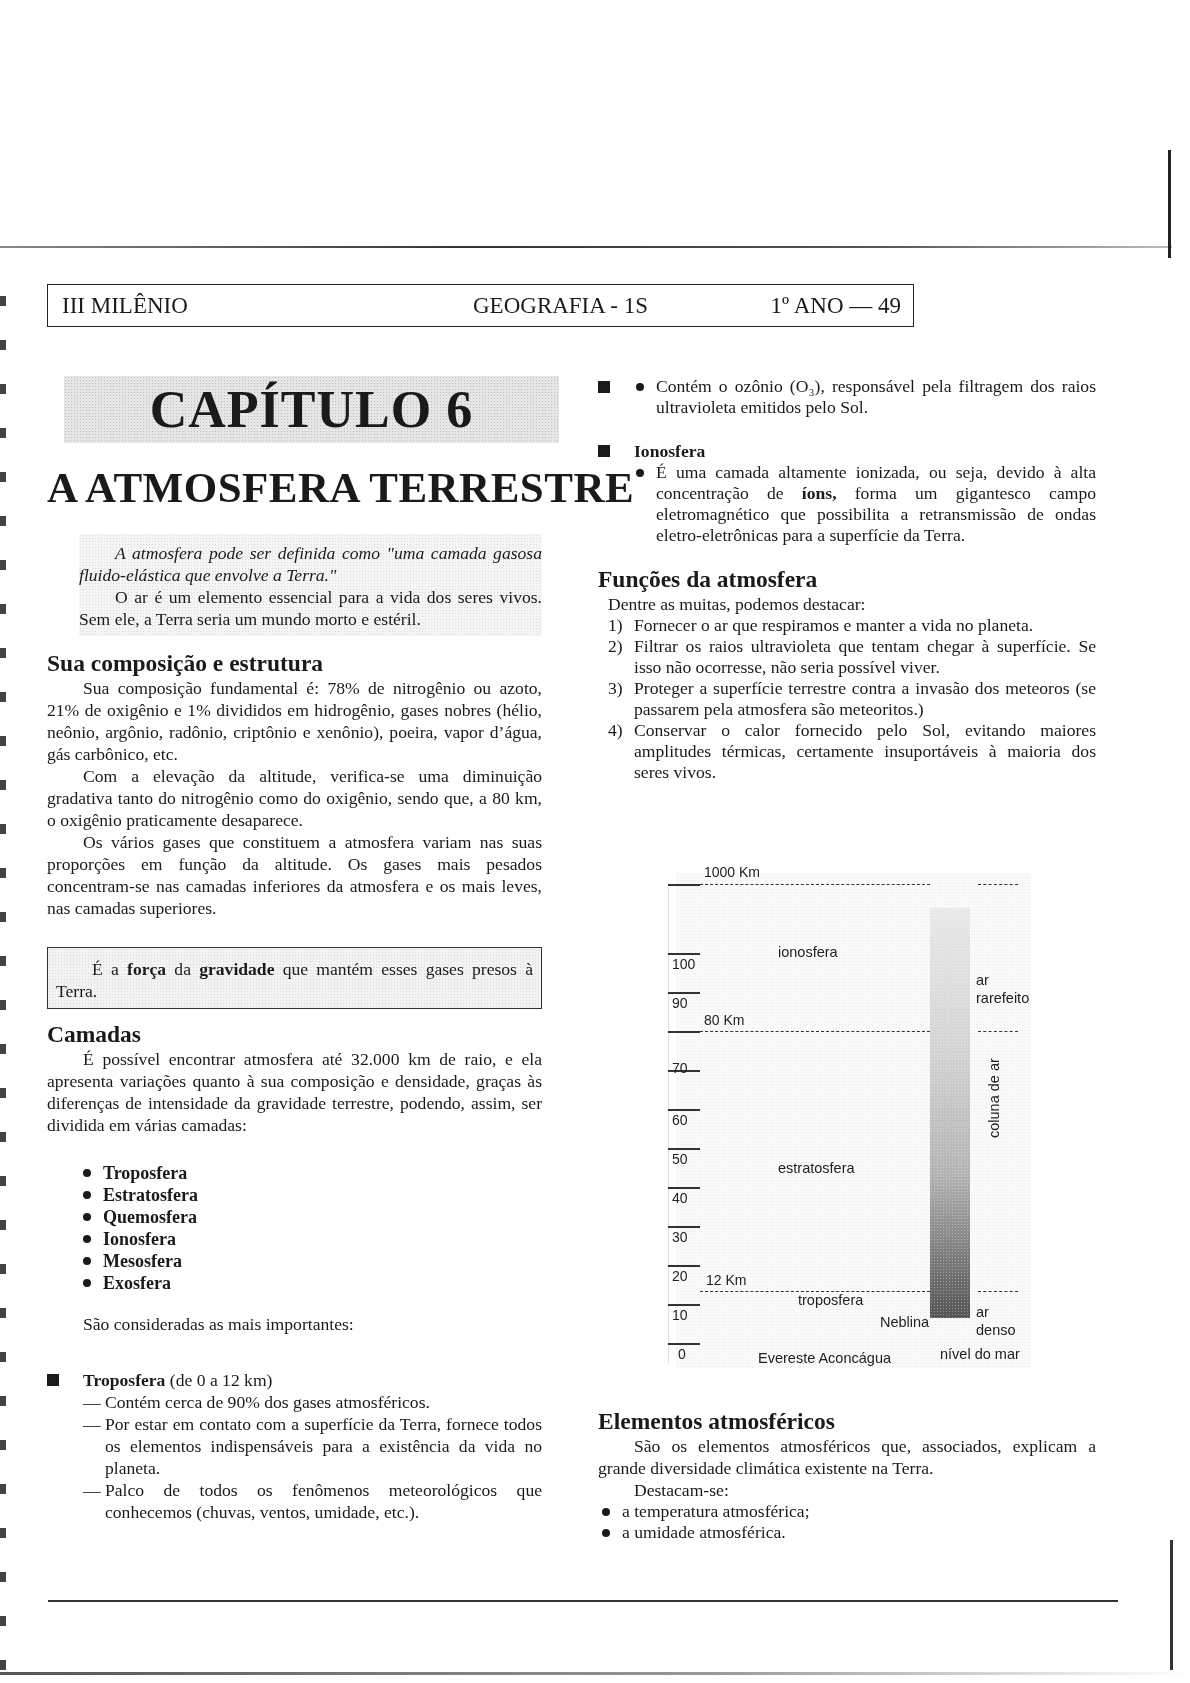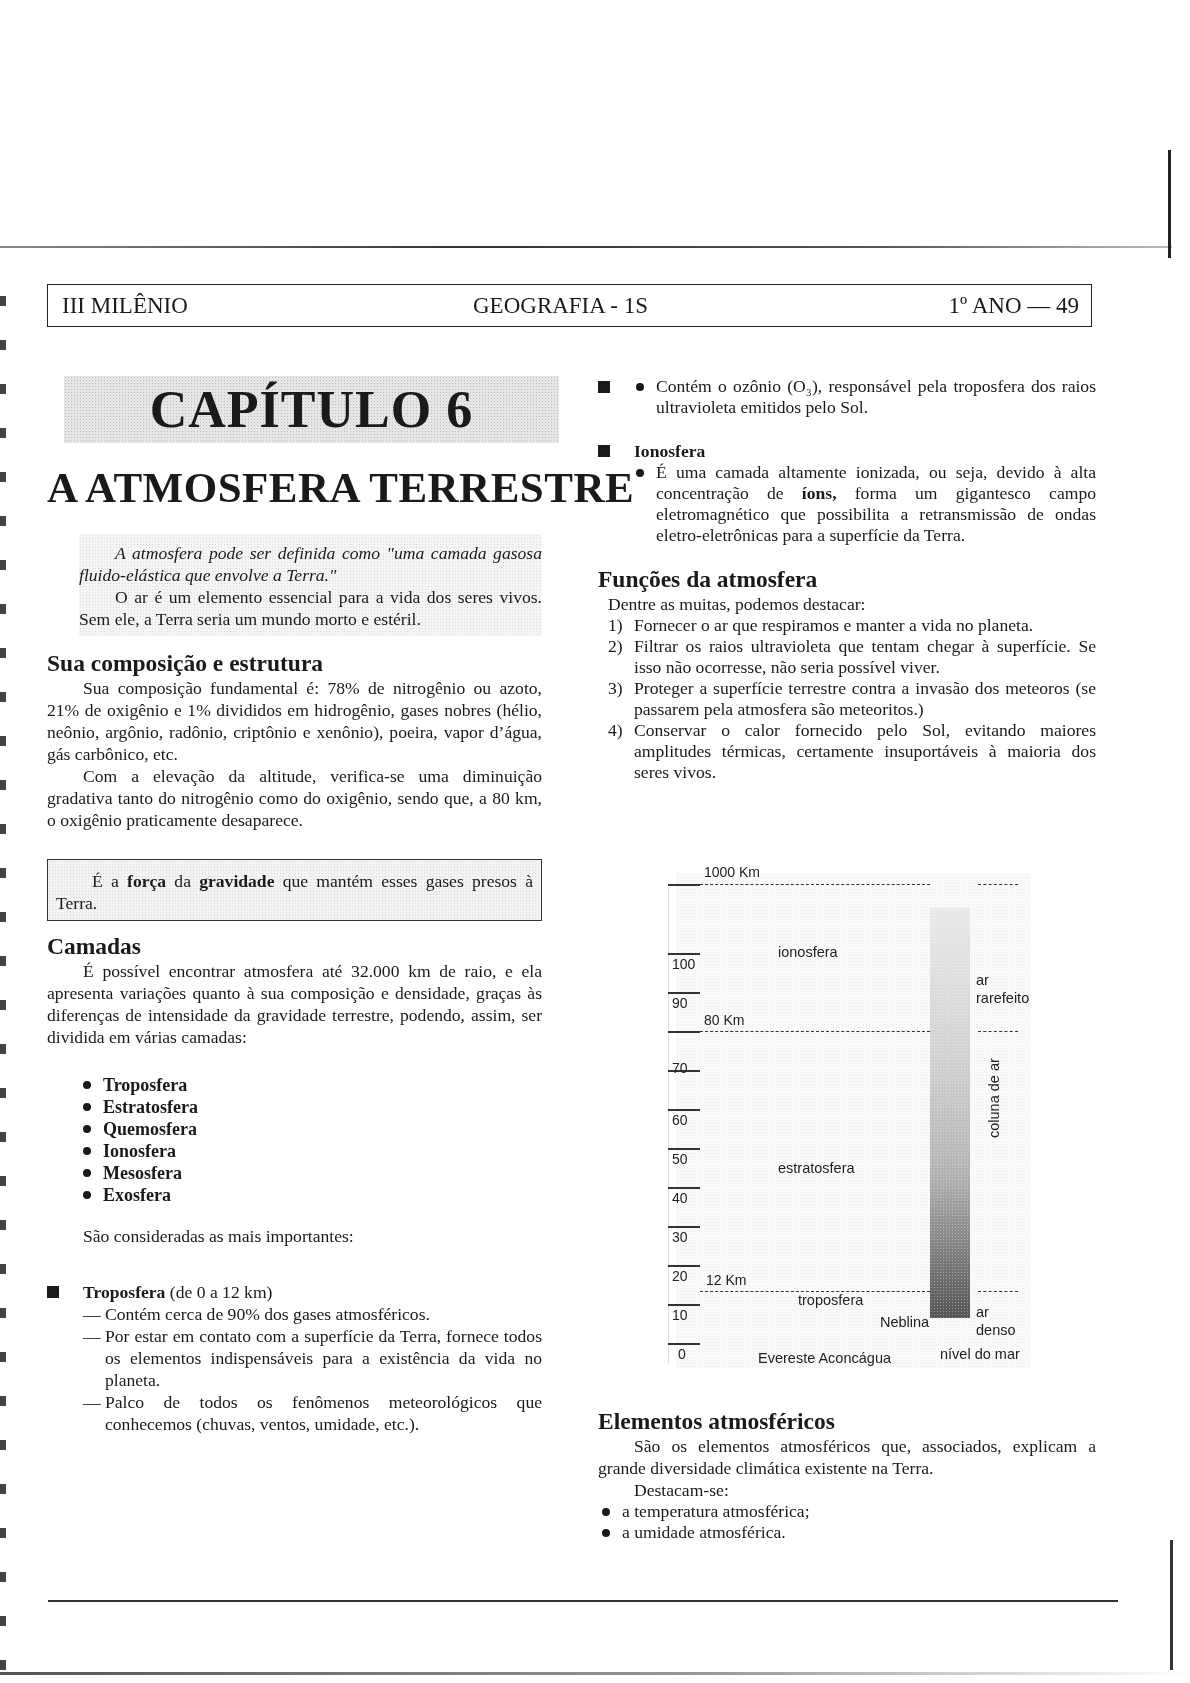--- a/index.html
+++ b/index.html
@@ -7,21 +7,21 @@
   body { position: relative; font-family: "Liberation Serif", "DejaVu Serif", serif; color: #1a1a1a; }
 
   .scan-top-line { position: absolute; left: 0; top: 246px; width: 1172px; height: 2px; background: linear-gradient(90deg, #888 0%, #333 40%, #555 75%, #bbb 100%); }
   .scan-right-mark { position: absolute; left: 1168px; top: 150px; width: 3px; height: 108px; background: #222; }
   .scan-left-edge { position: absolute; left: 0; top: 270px; width: 6px; height: 1400px;
     background: repeating-linear-gradient(180deg, #fff 0 26px, #222 26px 36px, #fff 36px 44px); opacity: .85; }
   .scan-bottom-line { position: absolute; left: 48px; top: 1600px; width: 1070px; height: 2px; background: #333; }
   .scan-bottom-corner { position: absolute; left: 0; top: 1672px; width: 1190px; height: 3px; background: linear-gradient(90deg,#555,#999 60%, #fff); }
   .scan-right-bottom { position: absolute; left: 1170px; top: 1540px; width: 3px; height: 130px; background: #333; }
 
-  .header-box { position: absolute; left: 47px; top: 284px; width: 1045px; height: 43px; border: 1.5px solid #222; display: flex; align-items: center; font-size: 23px; }
+  .header-box { position: absolute; left: 47px; top: 284px; width: 867px; height: 43px; border: 1.5px solid #222; display: flex; align-items: center; font-size: 23px; }
   .header-box .h-left { position: absolute; left: 14px; }
   .header-box .h-center { position: absolute; left: 425px; }
   .header-box .h-right { position: absolute; right: 12px; }
 
   .col-left { position: absolute; left: 47px; top: 376px; width: 495px; }
   .col-right { position: absolute; left: 598px; top: 376px; width: 498px; }
 
   .chapter-banner { width: 495px; height: 67px; margin-left: 17px; display: flex; align-items: center; justify-content: center;
     background-color: #e6e6e6; background-image: radial-gradient(#bdbdbd 0.8px, transparent 0.9px); background-size: 3px 3px;
     font-weight: bold; font-size: 52px; letter-spacing: 1px; }
@@ -99,20 +99,21 @@
   <h1 class="main-title">A ATMOSFERA TERRESTRE</h1>
 
   <div class="intro-block">
     <p class="body indent italic">A atmosfera pode ser definida como "uma camada gasosa fluido-elástica que envolve a Terra."</p>
     <p class="body indent">O ar é um elemento essencial para a vida dos seres vivos. Sem ele, a Terra seria um mundo morto e estéril.</p>
   </div>
 
   <h2 class="section">Sua composição e estrutura</h2>
   <p class="body indent">Sua composição fundamental é: 78% de nitrogênio ou azoto, 21% de oxigênio e 1% divididos em hidrogênio, gases nobres (hélio, neônio, argônio, radônio, criptônio e xenônio), poeira, vapor d’água, gás carbônico, etc.</p>
   <p class="body indent">Com a elevação da altitude, verifica-se uma diminuição gradativa tanto do nitrogênio como do oxigênio, sendo que, a 80 km, o oxigênio praticamente desaparece.</p>
+  <p class="body indent">Os vários gases que constituem a atmosfera variam nas suas proporções em função da altitude. Os gases mais pesados concentram-se nas camadas inferiores da atmosfera e os mais leves, nas camadas superiores.</p>
 
   <div class="gravity-box">
     <span style="display:inline-block;width:36px"></span><span>É a </span><b>força</b><span> da </span><b>gravidade</b><span> que mantém esses gases presos à Terra.</span>
   </div>
 
   <h2 class="section" style="margin-top:12px">Camadas</h2>
   <p class="body indent">É possível encontrar atmosfera até 32.000 km de raio, e ela apresenta variações quanto à sua composição e densidade, graças às diferenças de intensidade da gravidade terrestre, podendo, assim, ser dividida em várias camadas:</p>
 
   <ul class="layers">
     <li>
@@ -151,21 +152,21 @@
       <li>Por estar em contato com a superfície da Terra, fornece todos os elementos indispensáveis para a existência da vida no planeta.</li>
       <li>Palco de todos os fenômenos meteorológicos que conhecemos (chuvas, ventos, umidade, etc.).</li>
     </ul>
   </div>
 </div>
 
 <div class="col-right">
   <div class="sq-item" style="margin-top:0">
     <span class="sq"></span>
     <ul class="bullet-list">
-      <li><span class="bdot"></span><span>Contém o ozônio (O₃), responsável pela troposfera dos raios ultravioleta emitidos pelo Sol.</span></li>
+      <li><span class="bdot"></span><span>Contém o ozônio (O₃), responsável pela filtragem dos raios ultravioleta emitidos pelo Sol.</span></li>
     </ul>
   </div>
 
   <div class="sq-item" style="margin-top:22px">
     <span class="sq"></span>
     <div class="title-line"><b>Ionosfera</b></div>
     <ul class="bullet-list">
       <li><span class="bdot"></span><span>É uma camada altamente ionizada, ou seja, devido à alta concentração de </span><b>íons,</b><span> forma um gigantesco campo eletromagnético que possibilita a retransmissão de ondas eletro-eletrônicas para a superfície da Terra.</span></li>
     </ul>
   </div>

